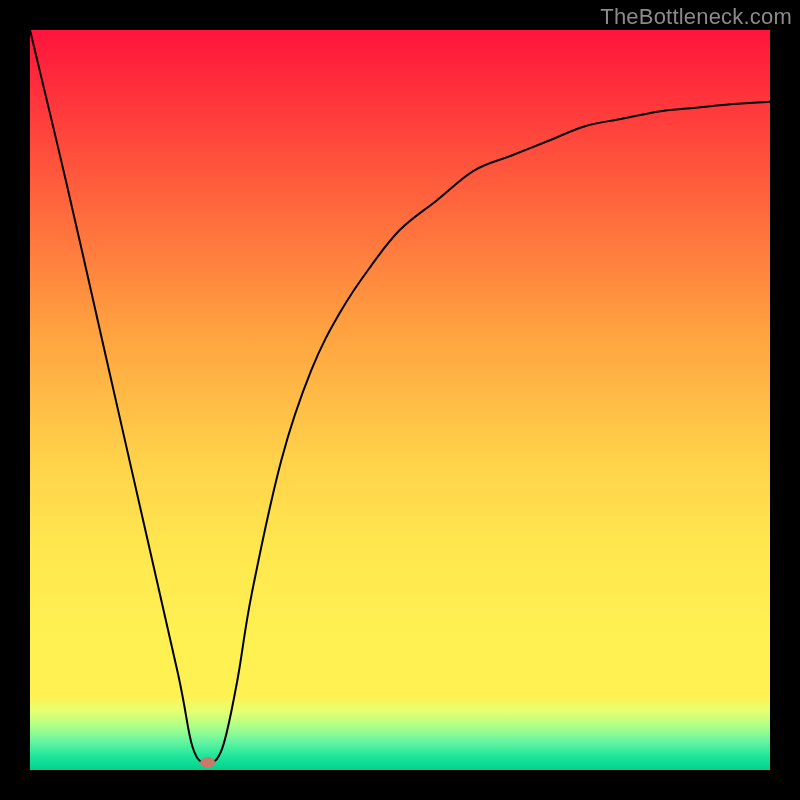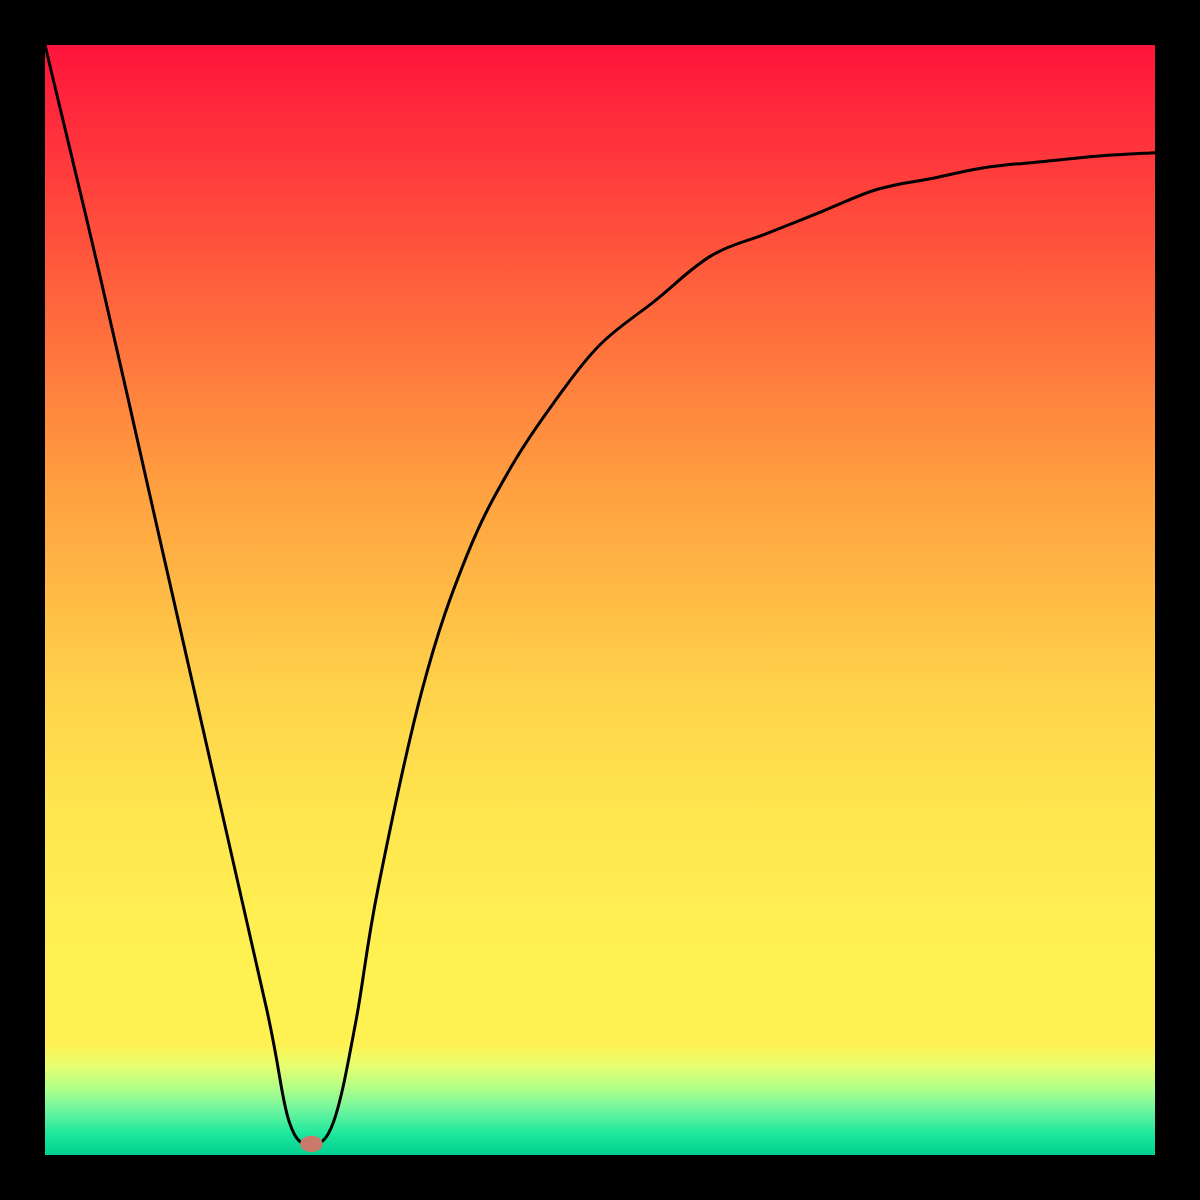--- a/index.html
+++ b/index.html
@@ -73,13 +73,14 @@
 <body>
 
 <div class="frame">
   <div class="plot"></div>
 
   <svg class="curve" viewBox="0 0 740 740" preserveAspectRatio="none">
     <path id="curve-path" d="M 0.0 0.0 C 6.7 28.0, 23.7 98.1, 37.0 155.4 C 50.3 212.7, 60.7 259.6, 74.0 318.2 C 87.3 376.8, 97.7 422.4, 111.0 481.0 C 124.3 539.6, 138.7 601.2, 148.0 643.8 C 157.3 686.4, 157.5 701.8, 162.8 717.8 C 168.1 733.8, 172.3 732.6, 177.6 732.6 C 182.9 732.6, 187.1 732.5, 192.4 717.8 C 197.7 703.1, 201.9 679.2, 207.2 651.2 C 212.5 623.2, 214.0 602.4, 222.0 562.4 C 230.0 522.4, 240.9 469.2, 251.6 429.2 C 262.3 389.2, 270.5 367.0, 281.2 340.4 C 291.9 313.8, 300.1 299.8, 310.8 281.2 C 321.5 262.6, 329.7 251.5, 340.4 236.8 C 351.1 222.1, 358.0 211.8, 370.0 199.8 C 382.0 187.8, 393.7 180.9, 407.0 170.2 C 420.3 159.5, 430.7 148.6, 444.0 140.6 C 457.3 132.6, 467.7 131.1, 481.0 125.8 C 494.3 120.5, 504.7 116.3, 518.0 111.0 C 531.3 105.7, 541.7 100.2, 555.0 96.2 C 568.3 92.2, 578.7 91.5, 592.0 88.8 C 605.3 86.1, 615.7 83.4, 629.0 81.4 C 642.3 79.4, 652.7 79.0, 666.0 77.7 C 679.3 76.4, 689.7 75.1, 703.0 74.0 C 716.3 72.9, 733.3 72.2, 740.0 71.8 "></path>
     <ellipse id="min-dot" class="min-dot" cx="177.6" cy="732.6" rx="7" ry="5"></ellipse>
   </svg>
 
+  <div class="watermark">TheBottleneck.com</div>
 </div>
 
 </body></html>

